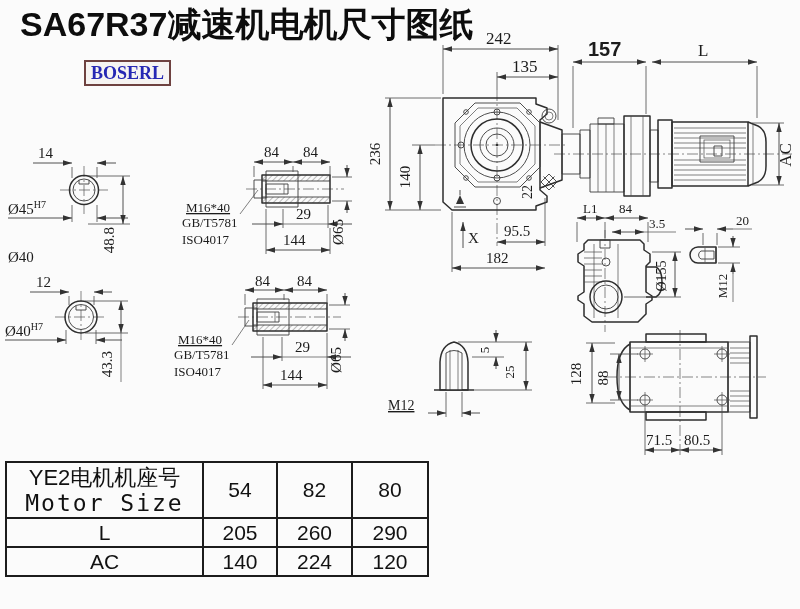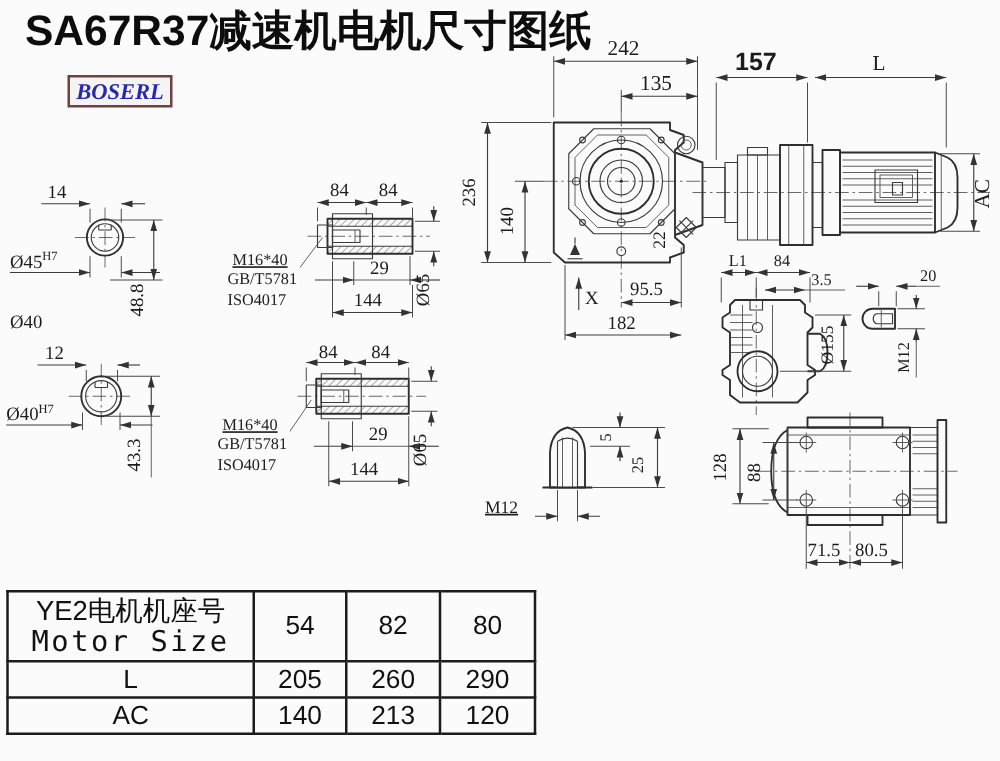--- a/index.html
+++ b/index.html
@@ -1,35 +1,35 @@
 <!DOCTYPE html>
 <html><head>
 <meta charset="utf-8">
 <style>
   html,body{margin:0;padding:0;}
   body{background:#e8e8e8;font-family:"Liberation Sans",sans-serif;}
   #stage{position:relative;width:800px;height:609px;background:#fbfbfb;overflow:hidden;}
   #title{position:absolute;left:20px;top:2px;font-family:"Liberation Sans",sans-serif;
          font-weight:bold;font-size:34px;color:#0d0d0d;letter-spacing:0px;white-space:nowrap;}
-  #logo{position:absolute;left:54px;top:60px;border:2px solid #6e4240;background:#f6f4f2;
+  #logo{position:absolute;left:84px;top:60px;border:2px solid #6e4240;background:#f6f4f2;
         color:#2628b4;font-family:"Liberation Serif",serif;font-weight:bold;font-size:18px;
-        padding:0 5px;line-height:22px;font-style:italic;}
+        padding:0 5px;line-height:22px;}
   svg{position:absolute;left:0;top:0;}
   .o1{fill:none;stroke:#2e2e2e;stroke-width:1.5;stroke-linejoin:round;}
   .o2{fill:none;stroke:#3a3a3a;stroke-width:0.9;stroke-linejoin:round;}
   .lt{fill:none;stroke:#4a4a4a;stroke-width:0.7;}
   .cl{fill:none;stroke:#555;stroke-width:0.7;stroke-dasharray:11 3 2 3;}
   .ext{fill:none;stroke:#4a4a4a;stroke-width:0.8;}
   .dim{fill:none;stroke:#3c3c3c;stroke-width:0.9;}
   text{font-family:"Liberation Serif",serif;fill:#1c1c1c;}
   .t17{font-size:17px;} .t15{font-size:15px;} .t14{font-size:14px;}
   .t13{font-size:13px;} .sup{font-size:10px;}
   .b157{font-family:"Liberation Sans",sans-serif;font-weight:bold;font-size:20px;}
   
-  #mtable{position:absolute;left:5px;top:472px;border-collapse:collapse;table-layout:fixed;
+  #mtable{position:absolute;left:5px;top:461px;border-collapse:collapse;table-layout:fixed;
           color:#111;}
   #mtable td{border:2px solid #1c1c1c;text-align:center;vertical-align:middle;
              font-size:21px;padding:0;background:#fbfbfb;}
   #mtable .hcn{font-size:22px;line-height:26px;}
   #mtable .hen{font-family:"DejaVu Sans Mono",monospace;font-size:23px;letter-spacing:2px;line-height:24px;}
 </style>
 </head>
 <body>
 
 <div id="stage">
@@ -460,19 +460,19 @@
       </tr>
       <tr style="height:29px">
         <td>L</td>
         <td>205</td>
         <td>260</td>
         <td>290</td>
       </tr>
       <tr style="height:29px">
         <td>AC</td>
         <td>140</td>
-        <td>213</td>
+        <td>224</td>
         <td>120</td>
       </tr>
     </tbody>
   </table>
 
 </div>
 
 </body></html>

